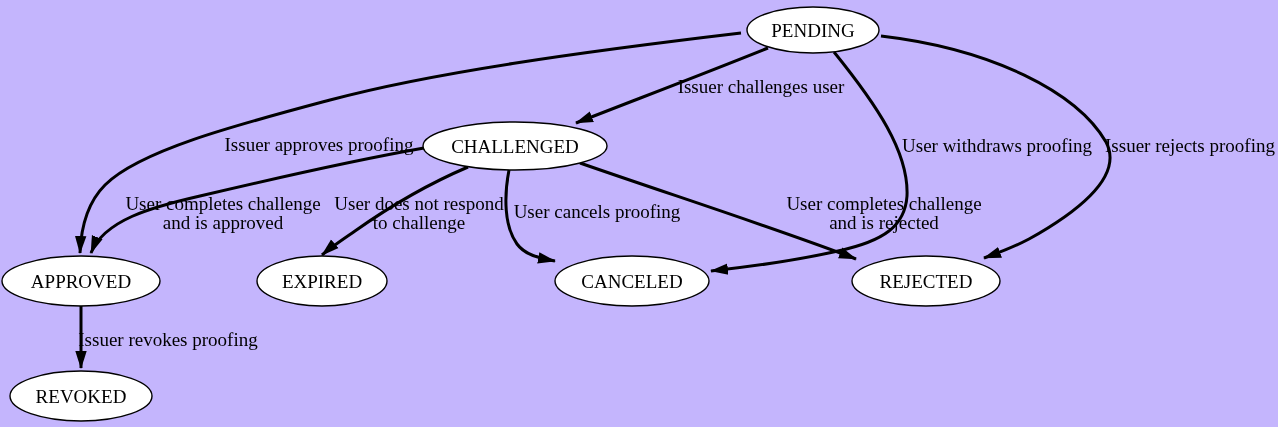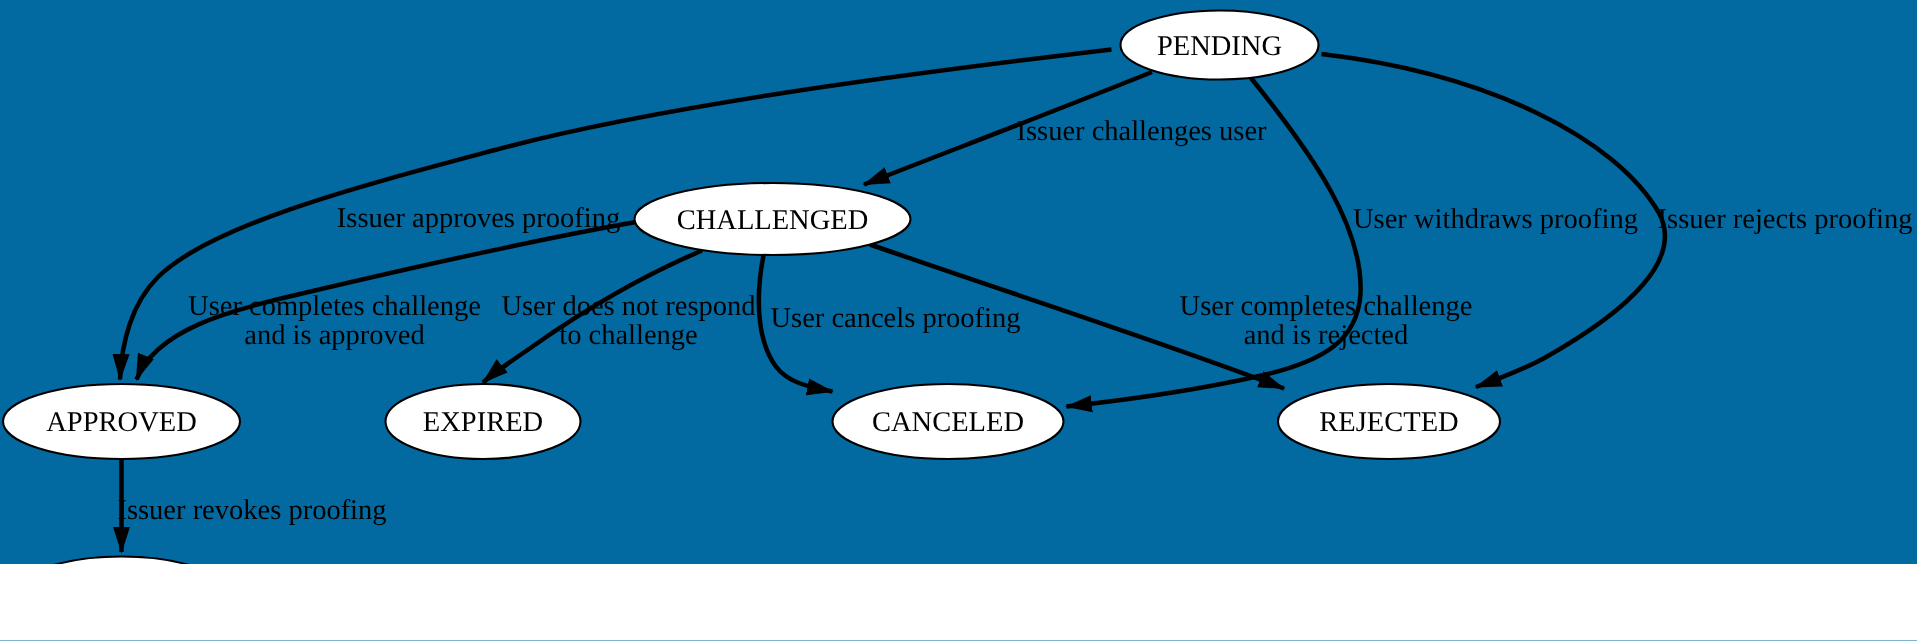--- a/index.html
+++ b/index.html
@@ -2,22 +2,22 @@
 <html><head>
 <meta charset="utf-8">
 <style>
   html, body {
     margin: 0;
     padding: 0;
     background: #ffffff;
   }
   .diagram-wrap {
     width: 1278px;
-    height: 376px;
-    background: #0369a1;
+    height: 427px;
+    background: #c4b5fd;
     overflow: hidden;
     position: relative;
   }
   svg {
     display: block;
     font-family: "Liberation Serif", "DejaVu Serif", serif;
   }
   .node-label, .edge-label {
     font-family: "Liberation Serif", "DejaVu Serif", serif;
   }

